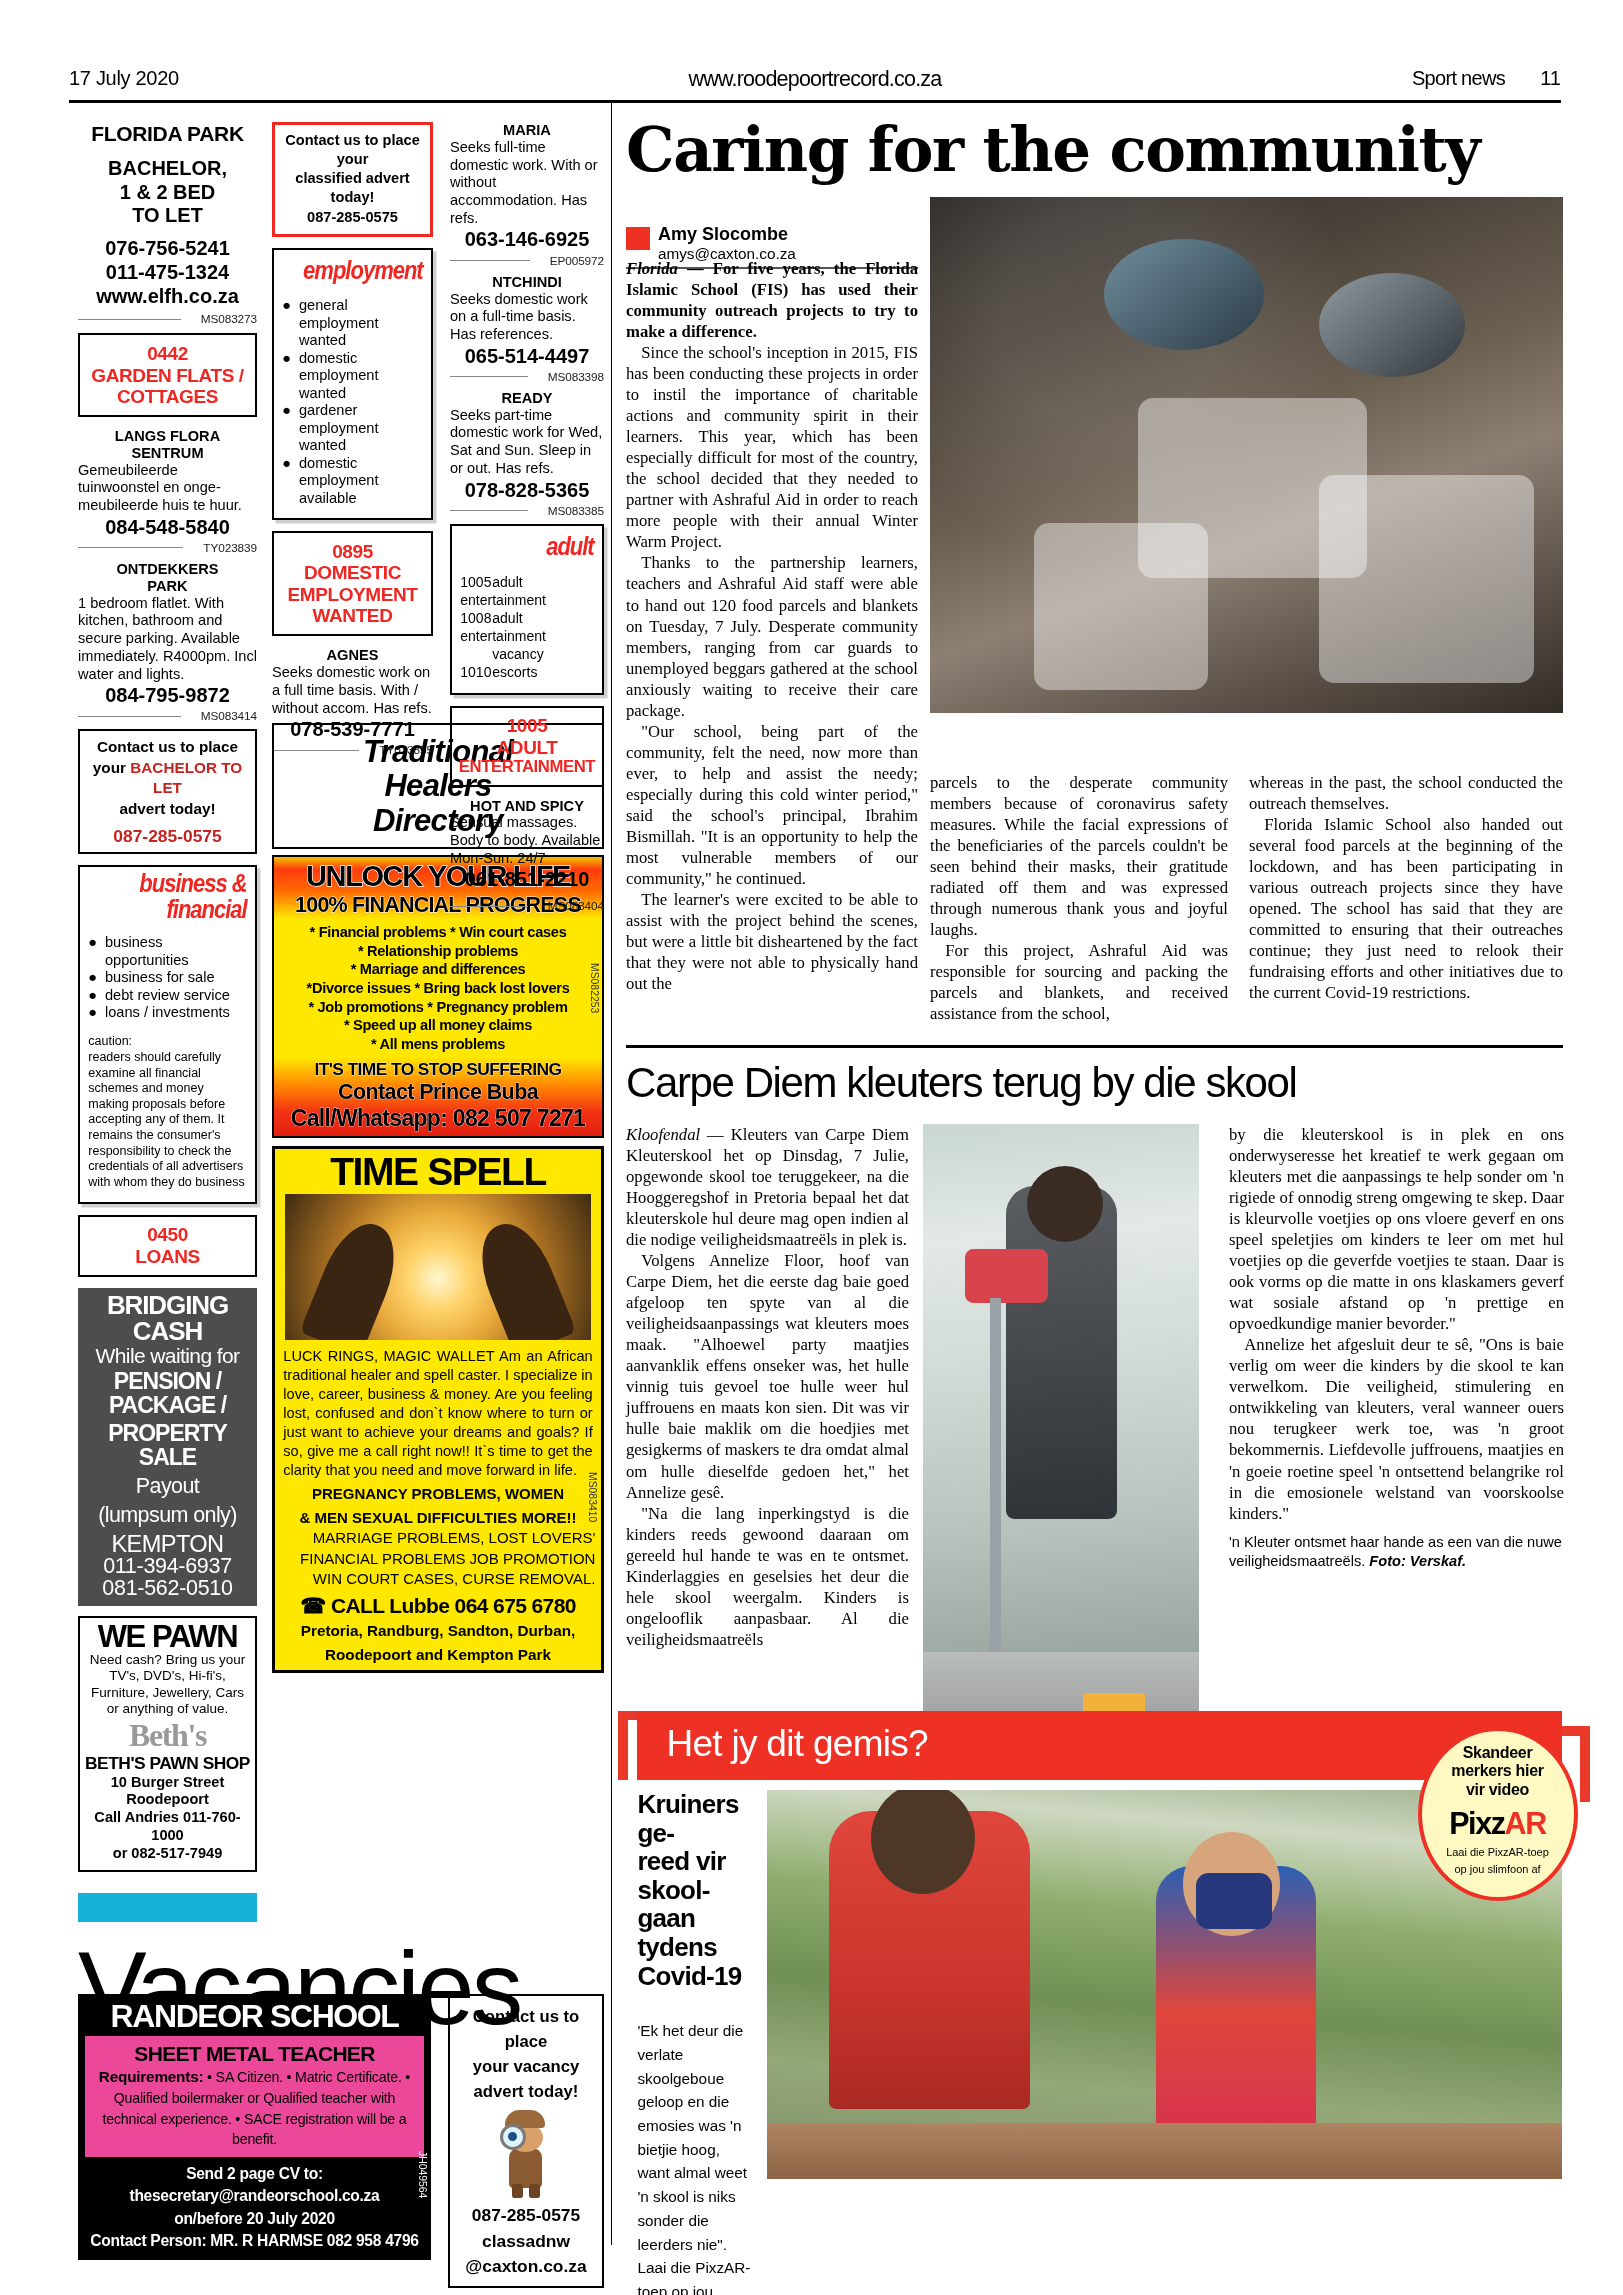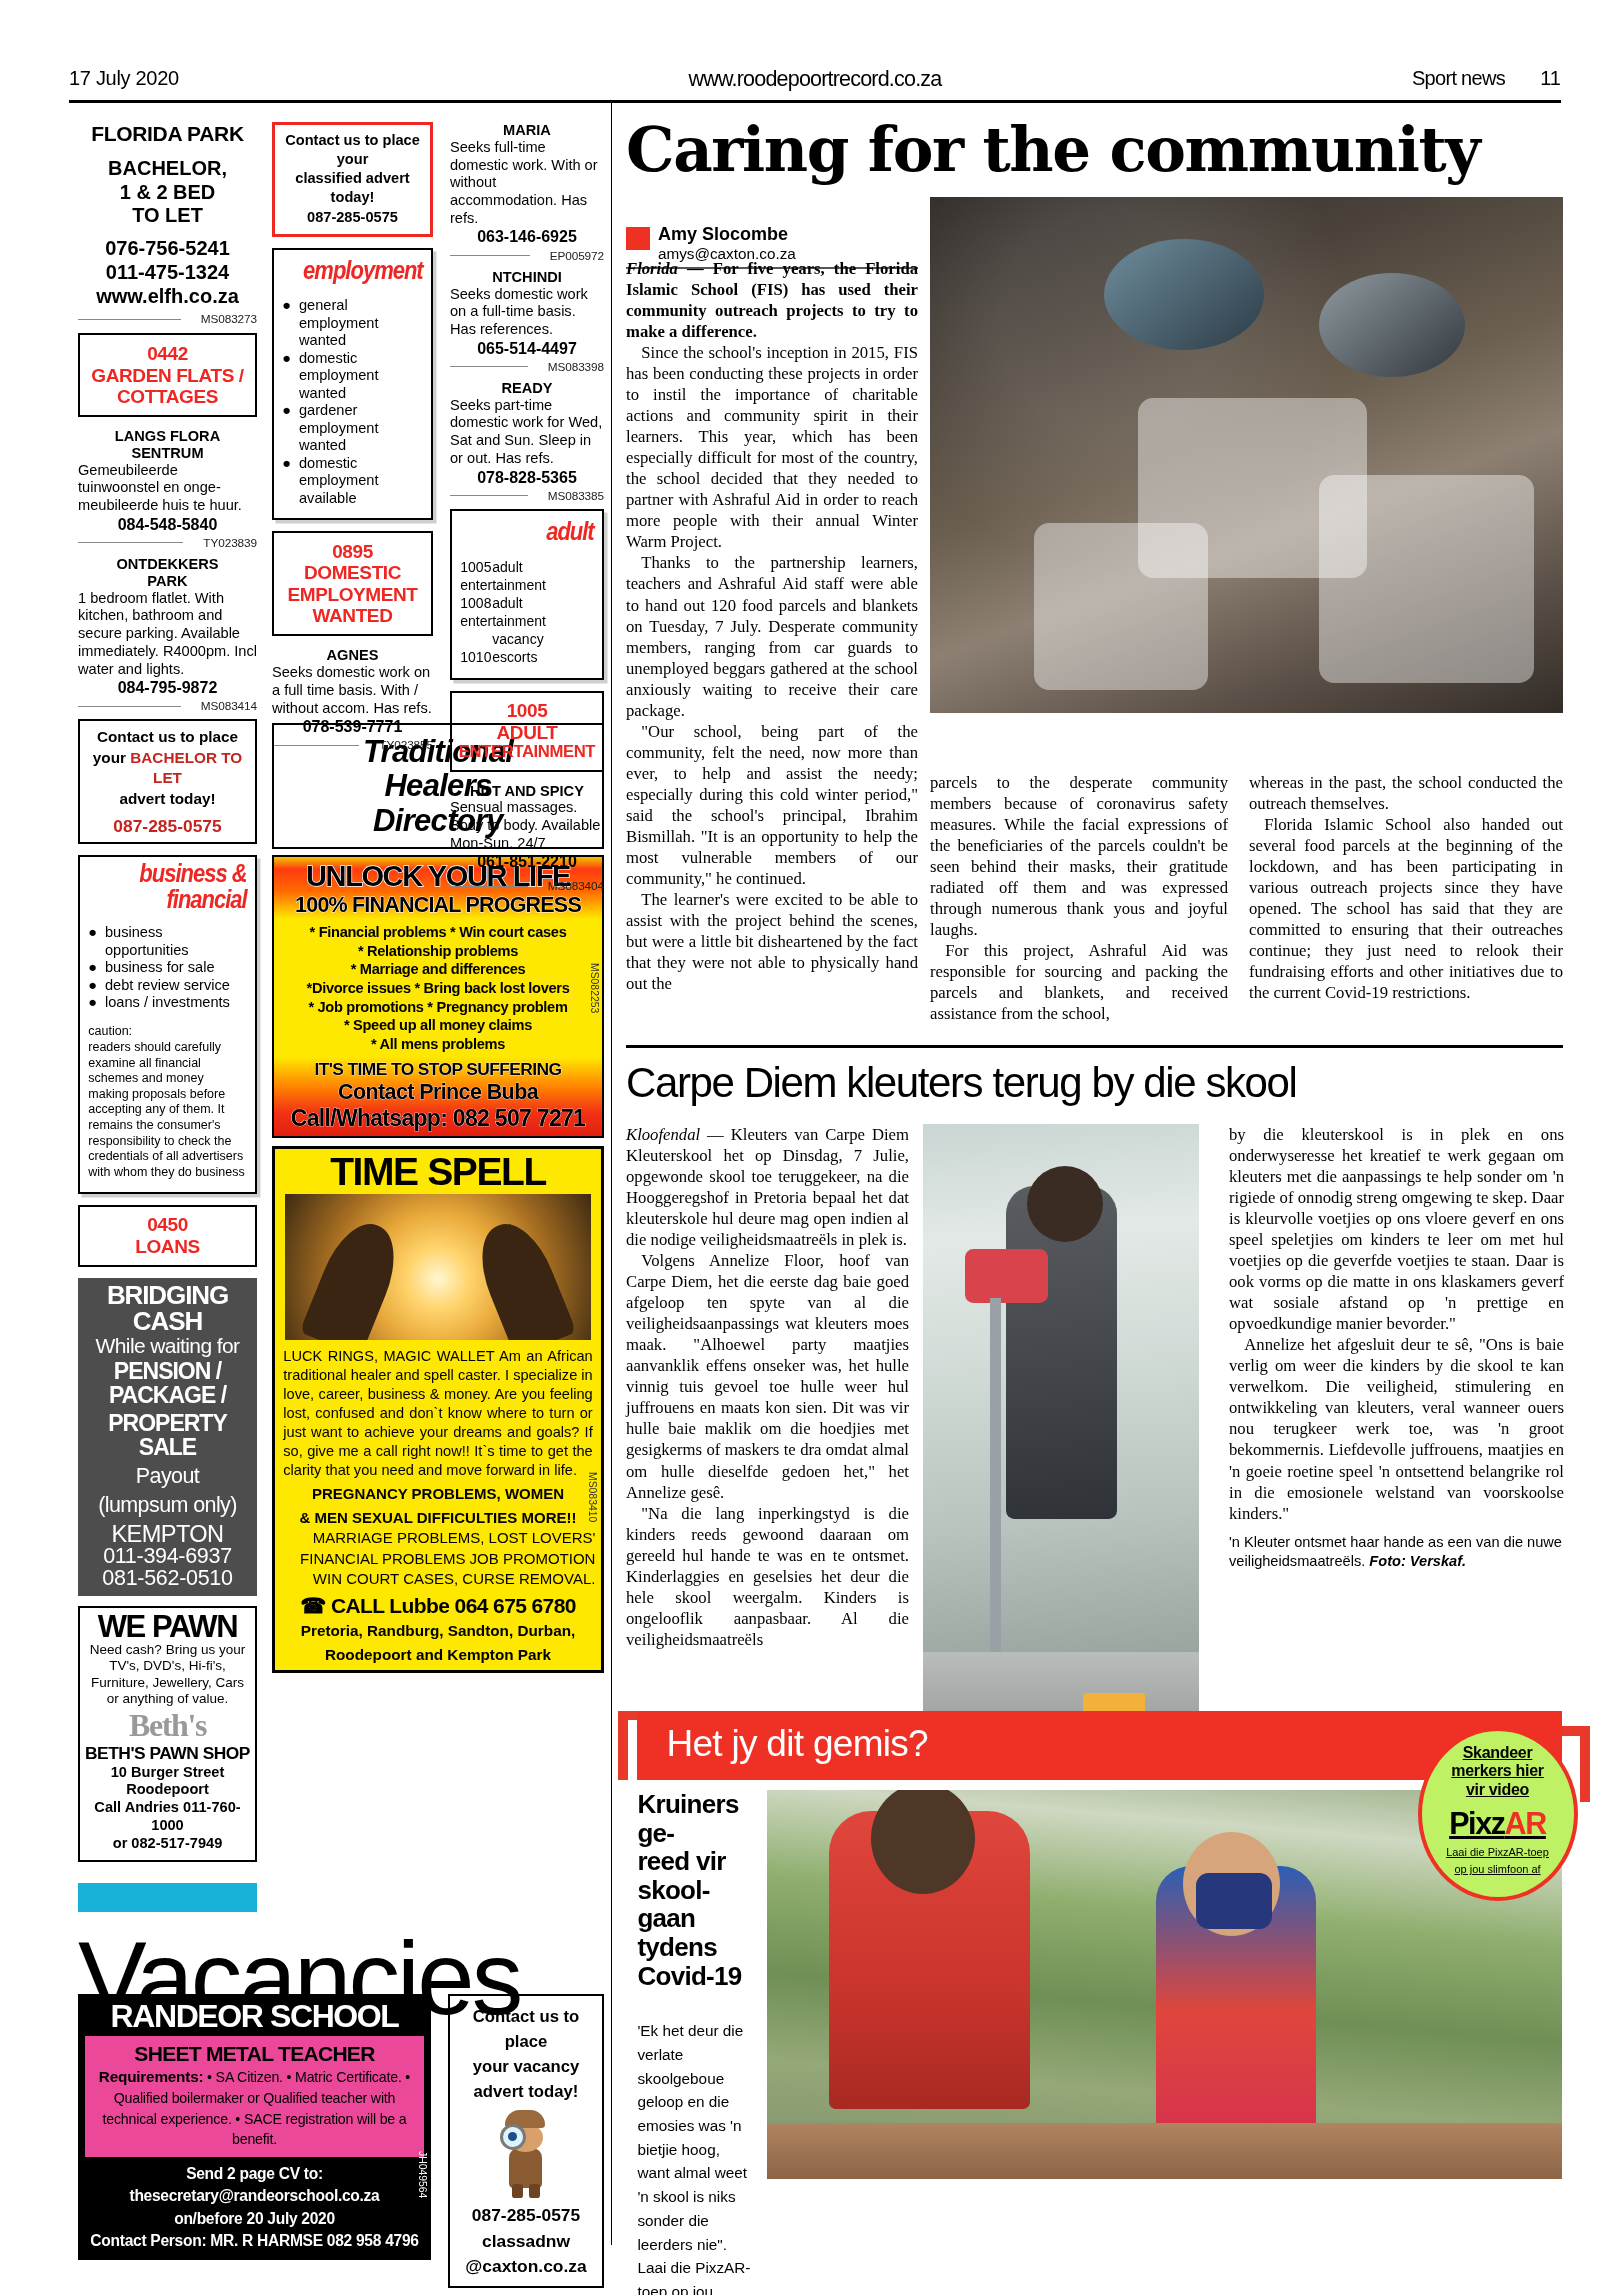--- a/index.html
+++ b/index.html
@@ -23,21 +23,21 @@
   
   .col { position: absolute; }
   .c1 { left: 78px; top: 122px;  width: 179px; }
   .c2 { left: 272px; top: 122px;  width: 161px; }
   .c3 { left: 450px; top: 122px;  width: 154px; }
 
   
   .ad { margin-bottom: 11px; }
   .ad .name { font-weight: bold; font-size: 14.6px; text-align: center; line-height: 1.15; }
   .ad .body { font-size: 14.6px; line-height: 1.22; }
-  .ad .phone { font-weight: bold; font-size: 16px; text-align: center; margin-top: 0.7px; }
+  .ad .phone { font-weight: bold; font-size: 20px; text-align: center; margin-top: 0.7px; }
   .refline { display: flex; align-items: center; gap: 20px; margin-top: 2.1px; margin-bottom: 6.2px; }
   .refline .bar { flex: 1; height: 0.7px; background: #888; }
   .refline .code { font-size: 11.8px; color: #222; letter-spacing: -0.1px; }
 
   
   .bigad { text-align: center; }
   .bigad .h1 { font-weight: bold; font-size: 21px; letter-spacing: -0.3px; }
   .bigad .h2 { font-weight: bold; font-size: 20px; line-height: 1.18; }
   .bigad .ph { font-weight: bold; font-size: 20px; line-height: 1.18; }
 
@@ -223,22 +223,22 @@
   .gemis { position: relative; margin-top: 18px; }
   .gemis .bracketTL { position: absolute; left: 0; top: 0; width: 60px; height: 9.7px; background: #e8392b; }
   .gemis .bracketTL2 { position: absolute; left: 0; top: 0; width: 9.7px; height: 69px; background: #e8392b; }
   .gemis .bracketTR { position: absolute; right: 0; top: 15.3px; width: 69px; height: 9.7px; background: #e8392b; }
   .gemis .bracketTR2 { position: absolute; right: 0; top: 15.3px; width: 9.7px; height: 76px; background: #e8392b; }
   .gemis .bar { background: #ee3124; margin: 23.6px 28px 0 19.4px; padding: 12.5px 0 15.3px 29px;
                 position: relative; }
   .gemis .bar .txt { color: #fff; font-size: 37px; letter-spacing: -0.7px; }
 
   .pixz { position: absolute; right: 12.5px; top: 16.7px; width: 160px; height: 174px;
-          border: 4.2px solid #ee3124; border-radius: 50%; background: #bef264; text-align: center;
-          padding-top: 12.5px; z-index: 5; text-decoration: underline; }
+          border: 4.2px solid #ee3124; border-radius: 50%; background: #fef9c3; text-align: center;
+          padding-top: 12.5px; z-index: 5; }
   .pixz .l1 { font-weight: bold; font-size: 16px; line-height: 1.16; letter-spacing: -0.3px; }
   .pixz .logo { font-weight: bold; font-size: 30.5px; letter-spacing: -1.4px; margin-top: 7px; }
   .pixz .logo .ar { color: #ee3124; }
   .pixz .l2 { font-size: 11px; line-height: 1.2; margin-top: 4.2px; }
 
   .gemisbody { display: flex; gap: 12.5px; margin-top: 9.7px; }
   .gemisbody .lead2 { font-weight: bold; font-size: 26px; line-height: 1.1; letter-spacing: -0.7px; }
   .gemisbody .txt2 { font-size: 15.3px; line-height: 1.55; margin-top: 29px; }
 </style>
 </head>

